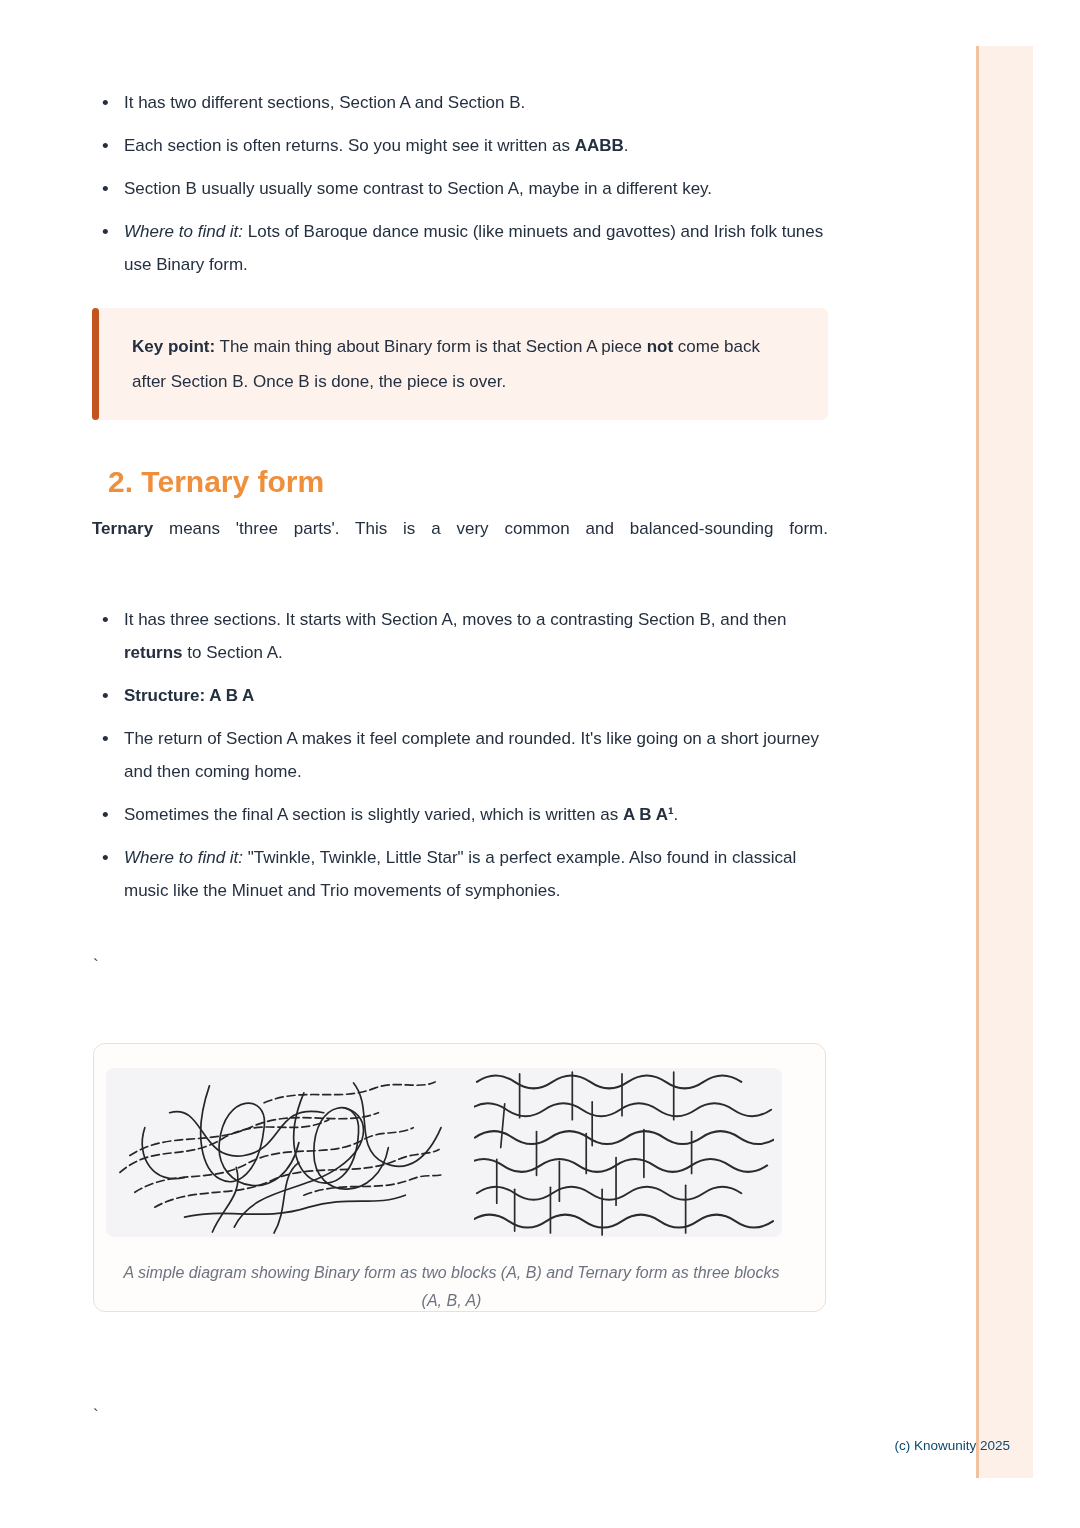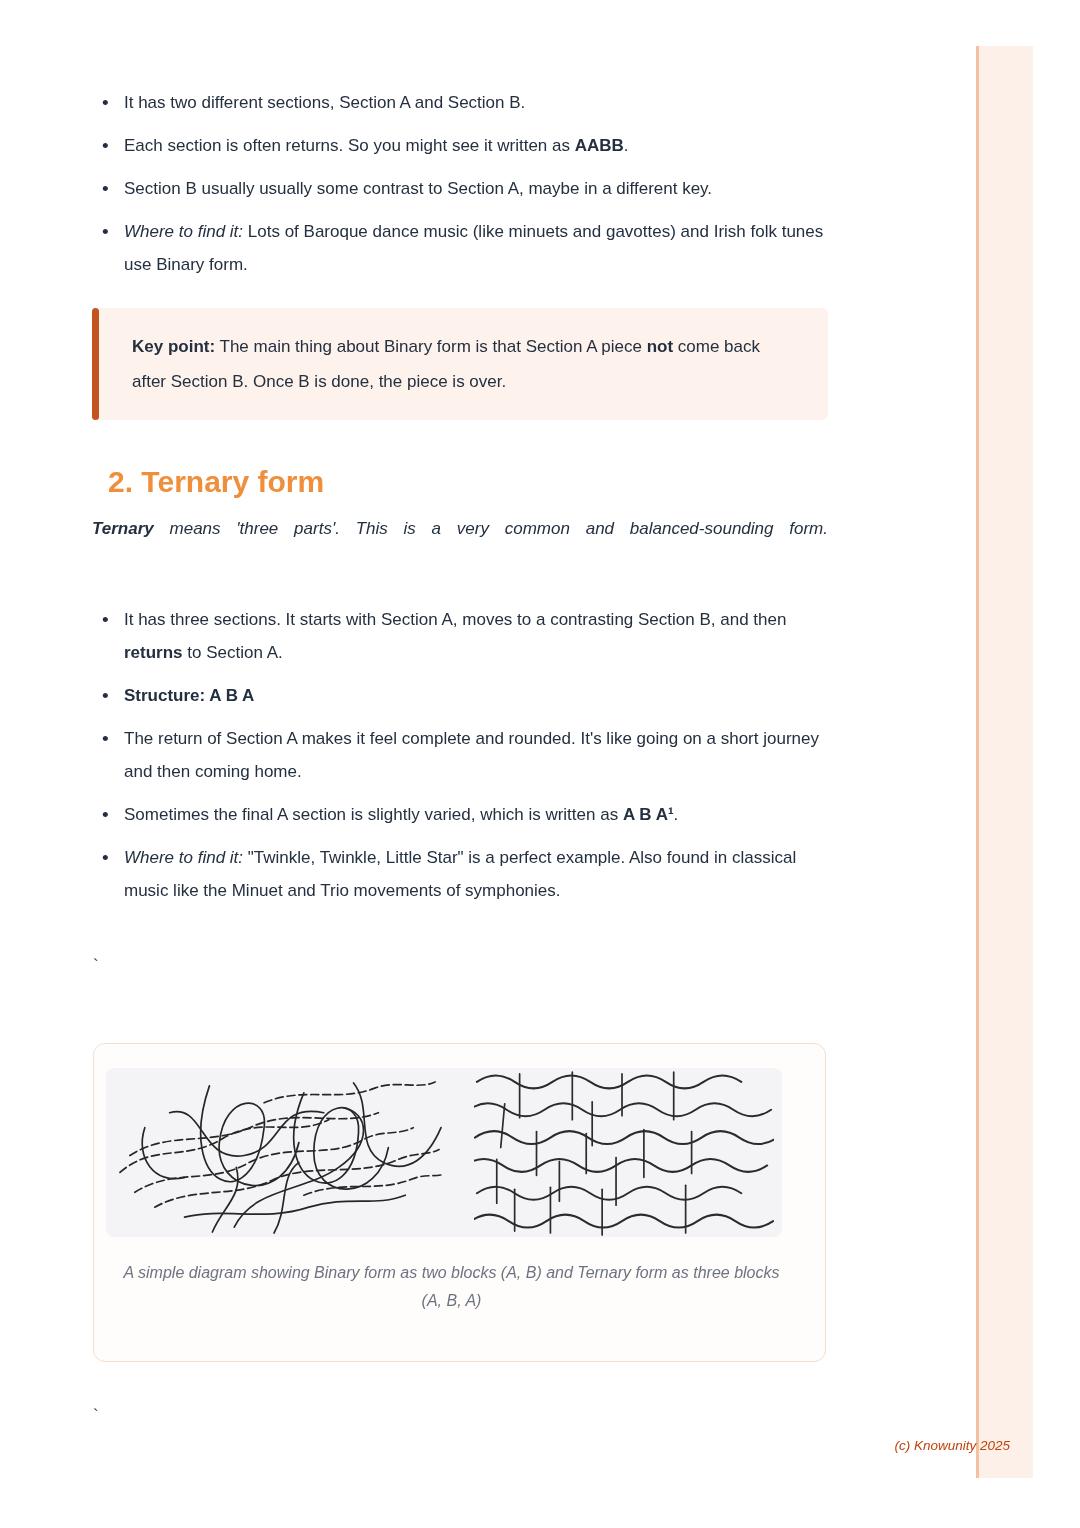--- a/index.html
+++ b/index.html
@@ -81,37 +81,36 @@
   }
 
   p.intro {
     position:absolute;
     left:0; top:512px;
     width:736px;
     font-size:17px;
     line-height:33px;
     text-align:justify;
     color:#243040;
-    font-style:italic;
   }
   p.intro::after { content:""; display:inline-block; width:100%; }
 
   .stray {
     position:absolute;
     left:1px;
     font-size:17px;
     color:#3a4352;
   }
   #stray-1 { top:956px; }
   #stray-2 { top:1406px; }
 
   figure.figure-card {
     position:absolute;
     left:1px; top:1043px;
-    width:733px; height:319px;
+    width:733px; height:269px;
     background:#fffdfc;
     border:1px solid #f5ddcb;
     border-radius:12px;
     padding:24px 28px 0 12px;
   }
   .figure-image {
     width:676px; height:169px;
     background:#f4f4f6;
     border-radius:8px;
     display:flex;
@@ -129,23 +128,22 @@
     line-height:28px;
     color:#6d7480;
     padding:0 10px;
   }
 
   .footer {
     position:absolute;
     top:1438px;
     right:70px;
     font-size:13.5px;
-    color:#c2410c;
+    color:#0c4a6e;
     z-index:5;
-    font-style:italic;
   }
 </style>
 </head>
 <body>
 
 <div class="page">
 
   <div class="accent-bar"></div>
 
   <div class="content">

